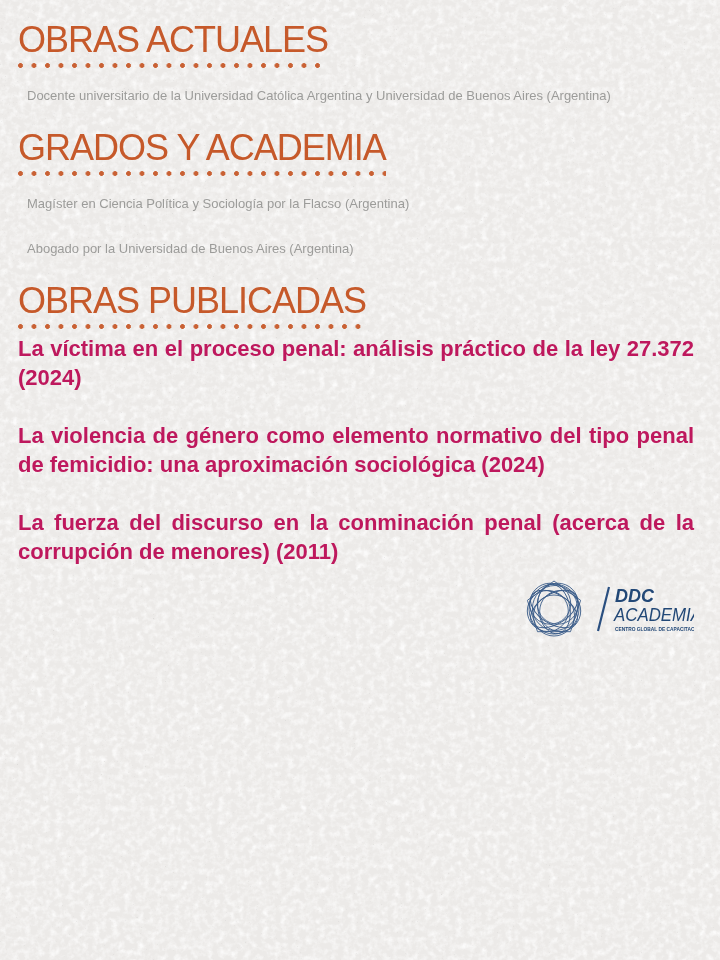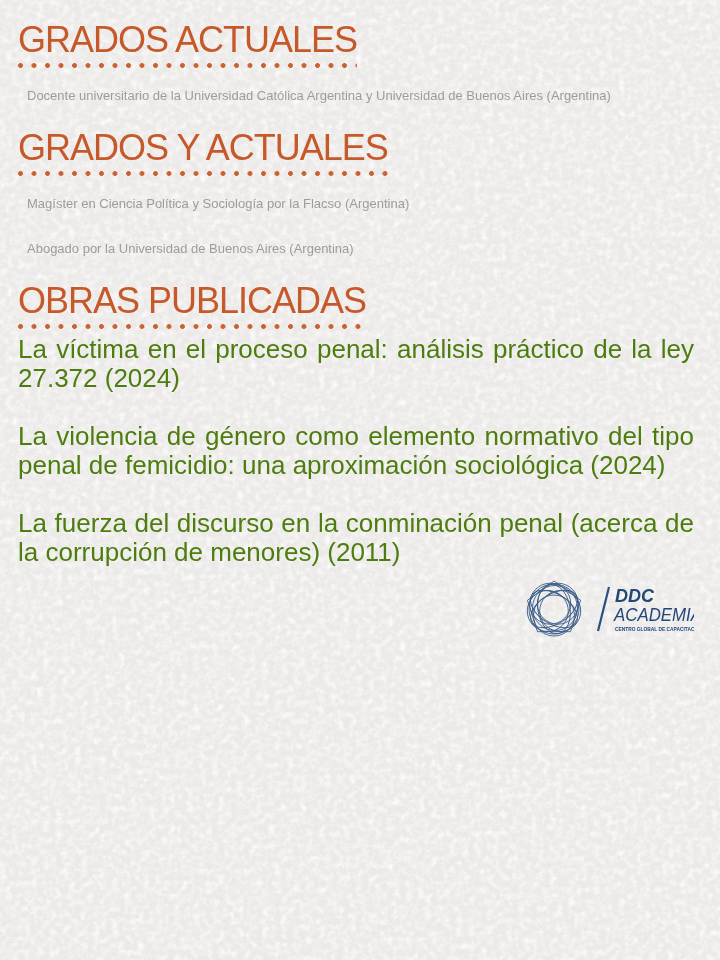--- a/index.html
+++ b/index.html
@@ -45,24 +45,25 @@
     margin: 0;
     padding-left: 9px;
     font-size: 13px;
     line-height: 45px;
     color: #9C9C9A;
     text-align: justify;
   }
   .body-tight { margin-top: 6px; }
   .body-tight p {
     margin: 0 0 30px 0;
-    font-size: 26px;
+    font-size: 22px;
     line-height: 28.5px;
-    color: #4d7c0f;
+    color: #be185d;
     text-align: justify;
+    font-weight: bold;
   }
   .body-tight p:last-child { margin-bottom: 0; }
   .logo-row {
     display: flex;
     justify-content: flex-end;
     margin-top: 12px;
   }
 </style>
 </head>
 <body>
@@ -80,31 +81,31 @@
   </defs>
   <rect width="720" height="960" fill="#eceae8"></rect>
   <rect width="720" height="960" filter="url(#blotch)" opacity="0.85"></rect>
   <rect width="720" height="960" filter="url(#grain)" opacity="0.55"></rect>
 </svg>
 
 <div class="content">
 
   <section class="section">
     <div class="heading-wrap">
-      <div class="heading">GRADOS ACTUALES</div>
+      <div class="heading">OBRAS ACTUALES</div>
       <div class="dots"></div>
     </div>
     <div class="body-spaced">
       <p>Docente universitario de la Universidad Católica Argentina y Universidad de Buenos Aires (Argentina)</p>
     </div>
   </section>
 
   <section class="section">
     <div class="heading-wrap">
-      <div class="heading">GRADOS Y ACTUALES</div>
+      <div class="heading">GRADOS Y ACADEMIA</div>
       <div class="dots"></div>
     </div>
     <div class="body-spaced">
       <p>Magíster en Ciencia Política y Sociología por la Flacso (Argentina)</p>
       <p>Abogado por la Universidad de Buenos Aires (Argentina)</p>
     </div>
   </section>
 
   <section class="section">
     <div class="heading-wrap">

